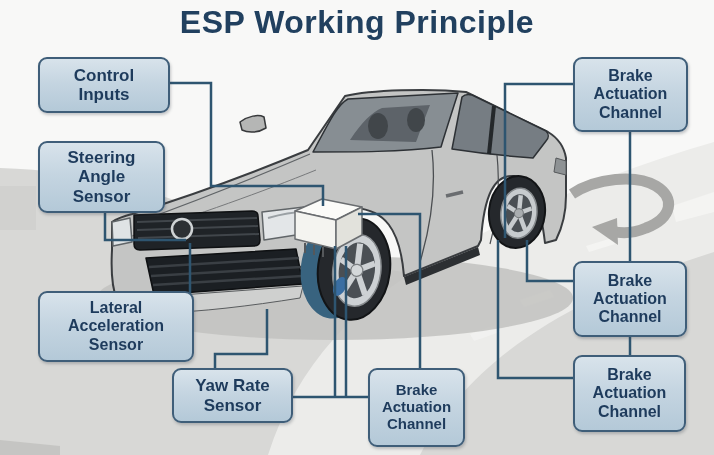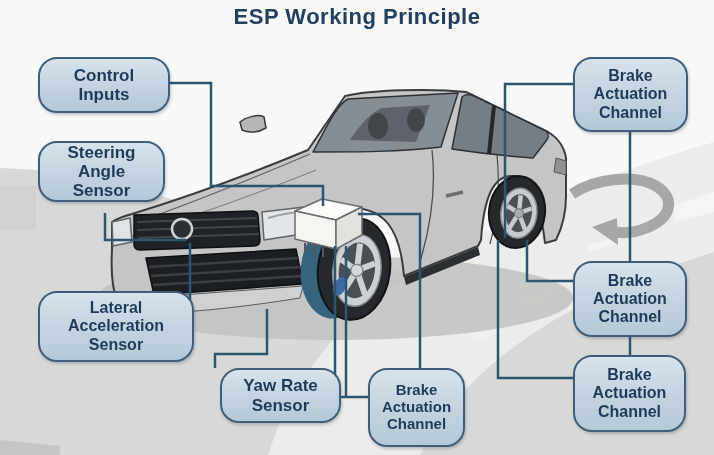--- a/index.html
+++ b/index.html
@@ -4,41 +4,41 @@
 <style>
   html,body{margin:0;padding:0;background:#888;}
   .stage{
     position:relative;width:714px;height:455px;overflow:hidden;
     background:#f8f8f7;
     font-family:"Liberation Sans", sans-serif;
   }
   .scene{position:absolute;left:0;top:0;}
   .page-title{
     position:absolute;left:0;top:4px;width:714px;text-align:center;
-    font-size:22px;font-weight:800;letter-spacing:.5px;
+    font-size:32px;font-weight:800;letter-spacing:.5px;
     color:var(--title-color,#21405f);
   }
   .label-box{
     position:absolute;display:flex;align-items:center;justify-content:center;
     background:linear-gradient(180deg,#d8e3eb 0%, #c5d5e1 45%, #b4c9d8 100%);
     border:2px solid var(--box-border,#3f5e79);
-    border-radius:19px;
+    border-radius:9px;
     box-shadow:1px 2px 3px rgba(60,70,80,.28);
     box-sizing:border-box;
     text-align:center;
   }
   .box-label{
     white-space:pre-line;line-height:1.13;font-weight:700;
     color:var(--box-text,#1e3b5c);font-size:16px;
   }
   
   .box-control{left:38px;top:57px;width:132px;height:56px;}
-  .box-steering{left:38px;top:141px;width:127px;height:61px;}
+  .box-steering{left:38px;top:141px;width:127px;height:72px;}
   .box-lateral{left:38px;top:291px;width:156px;height:71px;}
-  .box-yaw{left:172px;top:368px;width:121px;height:55px;margin-left:48px;}
+  .box-yaw{left:172px;top:368px;width:121px;height:55px;}
   .box-brake-front{left:368px;top:368px;width:97px;height:79px;}
   .box-brake-front .box-label{font-size:15px;}
   .box-control .box-label,.box-steering .box-label,.box-yaw .box-label{font-size:17px;}
   .box-brake-rt{left:573px;top:57px;width:115px;height:75px;}
   .box-brake-rm{left:573px;top:261px;width:114px;height:76px;}
   .box-brake-rb{left:573px;top:355px;width:113px;height:77px;}
   .connector{stroke:var(--connector-color,#2e5570);stroke-width:2.5;fill:none;}
 </style>
 </head>
 <body>

